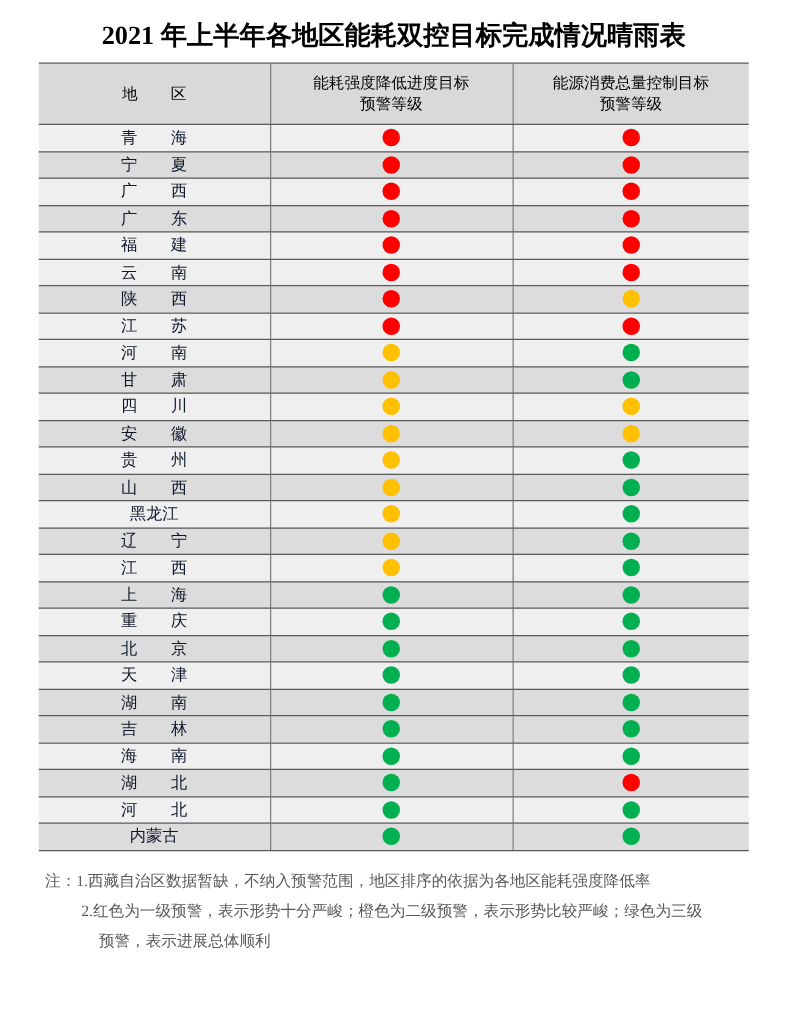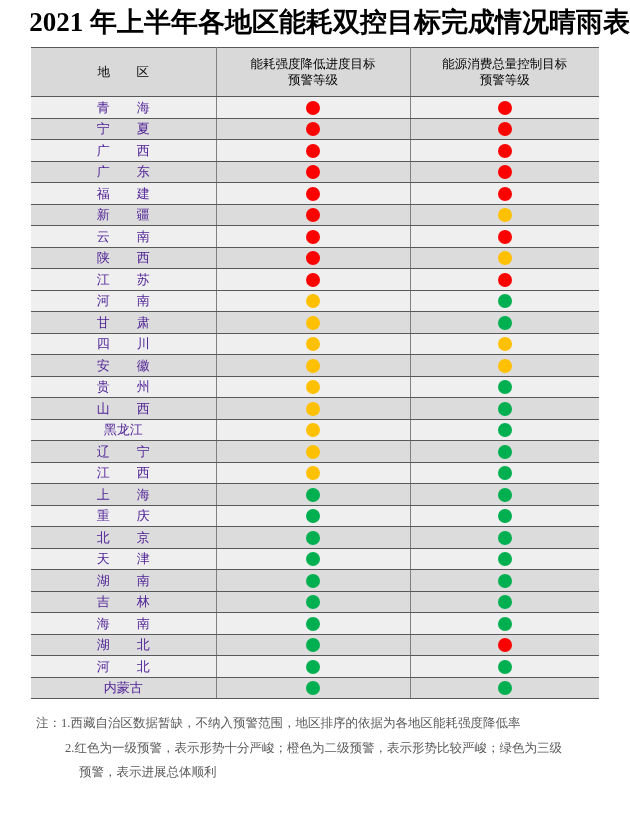--- a/index.html
+++ b/index.html
@@ -17,26 +17,26 @@
 
   .page {
     position: relative;
     width: 630px;
     height: 820px;
     box-sizing: border-box;
   }
 
   
   .title {
-    text-align: right;
-    font-size: 27px;
+    text-align: center;
+    font-size: 21px;
     font-weight: bold;
     letter-spacing: 0px;
     color: #000;
-    padding-top: 6px;
+    padding-top: 16px;
     padding-bottom: 9px;
     line-height: 1.2;
     font-family: "Liberation Serif", "DejaVu Serif", serif;
   }
 
   
   .table-wrap {
     padding: 0 31px 0 31px;
   }
   table.sheet {
@@ -82,21 +82,21 @@
 
   tbody tr { height: 21.5px; }
   tbody tr.odd  td { background: #efefef; }
   tbody tr.even td { background: #dcdcdc; }
 
   td.region {
     letter-spacing: 7px;
     text-indent: 7px;
     font-size: 13px;
     white-space: nowrap;
-    color: #4c1d95;
+    color: #0f172a;
   }
   td.region.nospace { letter-spacing: 0; text-indent: 0; font-family: Liberation Serif, serif; }
 
   td.dotcell { line-height: 0; }
 
   .dot {
     display: inline-block;
     width: 14px;
     height: 14px;
     border-radius: 50%;
@@ -175,25 +175,20 @@
           <tr class="even">
             <td class="region">广　东</td>
             <td class="dotcell"><span class="dot red"></span></td>
             <td class="dotcell"><span class="dot red"></span></td>
           </tr>
           <tr class="odd">
             <td class="region">福　建</td>
             <td class="dotcell"><span class="dot red"></span></td>
             <td class="dotcell"><span class="dot red"></span></td>
           </tr>
-          <tr class="even">
-            <td class="region">新　疆</td>
-            <td class="dotcell"><span class="dot red"></span></td>
-            <td class="dotcell"><span class="dot orange"></span></td>
-          </tr>
           <tr class="odd">
             <td class="region">云　南</td>
             <td class="dotcell"><span class="dot red"></span></td>
             <td class="dotcell"><span class="dot red"></span></td>
           </tr>
           <tr class="even">
             <td class="region">陕　西</td>
             <td class="dotcell"><span class="dot red"></span></td>
             <td class="dotcell"><span class="dot orange"></span></td>
           </tr>

